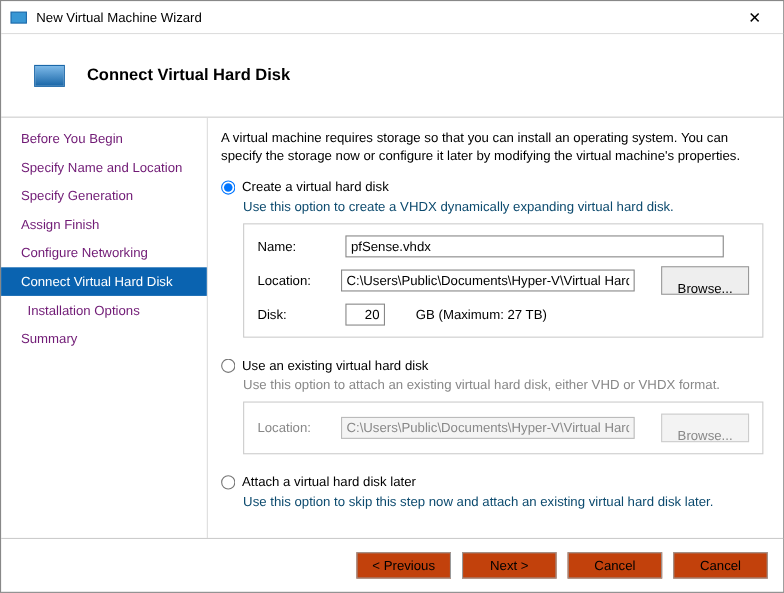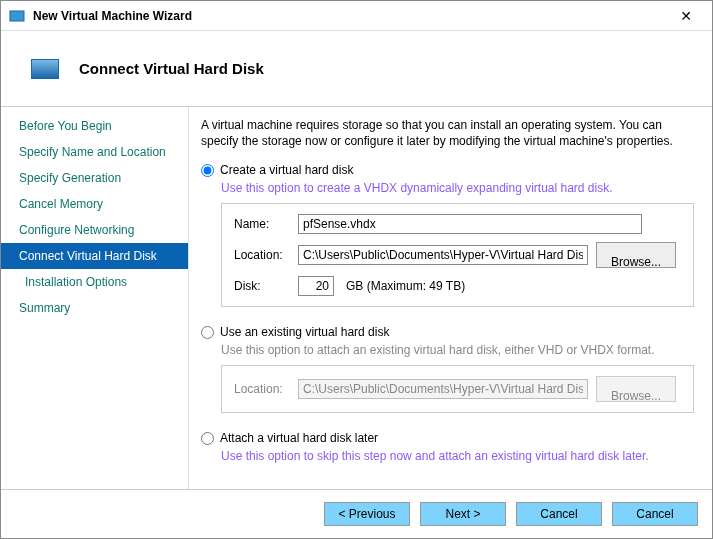--- a/index.html
+++ b/index.html
@@ -27,21 +27,20 @@
   }
   .titlebar .icon {
     width: 16px; height: 16px;
     margin-right: 8px;
     display: inline-flex;
     align-items: center; justify-content: center;
   }
   .titlebar .title {
     flex: 1;
     font-size: 12px;
-    font-weight: bold;
   }
   .titlebar .close {
     width: 40px; height: 28px;
     display: flex; align-items: center; justify-content: center;
     font-size: 14px;
     cursor: default;
   }
   .header {
     height: 76px;
     display: flex;
@@ -66,21 +65,21 @@
     display: flex;
     min-height: 0;
   }
   .sidebar {
     width: 188px;
     border-right: 1px solid #ddd;
     padding-top: 6px;
   }
   .step {
     padding: 6px 8px 6px 18px;
-    color: #0f766e;
+    color: #701a75;
     cursor: default;
   }
   .step.indent { padding-left: 24px; }
   .step.selected {
     background: #0a63b0;
     color: #fff;
   }
   .content {
     flex: 1;
     padding: 10px 18px 10px 12px;
@@ -94,36 +93,36 @@
     margin-bottom: 18px;
   }
   .opt-row {
     display: flex;
     align-items: flex-end;
     gap: 6px;
     margin-bottom: 4px;
   }
   .opt-desc {
     margin-left: 20px;
-    color: #8b5cf6;
+    color: #0c4a6e;
     margin-bottom: 8px;
   }
   .opt.dis .opt-desc, .opt.dis label, .opt.dis input, .opt.dis button.browse {
     color: #888;
   }
   .fieldset {
     margin-left: 20px;
     border: 1px solid #ccc;
     padding: 10px 12px 10px 12px;
   }
   .frow {
     display: flex;
     align-items: center;
     margin-bottom: 8px;
-    gap: 8px;
+    gap: 24px;
   }
   .frow label {
     width: 56px;
     text-align: left;
   }
   input[type=text] {
     font: inherit;
     padding: 2px 4px;
     border: 1px solid #888;
     background: #fff;
@@ -146,21 +145,21 @@
     padding: 12px 14px;
     display: flex;
     justify-content: flex-end;
     gap: 10px;
   }
   .footer button {
     font: inherit;
     width: 86px;
     height: 24px;
     border: 1px solid #999;
-    background: #7dd3fc;
+    background: #c2410c;
     cursor: default;
   }
   input[type=radio] { margin:0; }
 </style>
 </head>
 <body>
 
 <div class="window">
 
   <div class="titlebar">
@@ -177,21 +176,21 @@
     <span class="hicon"></span>
     <h1>Connect Virtual Hard Disk</h1>
   </div>
 
   <div class="body">
 
     <div class="sidebar">
       <div class="step">Before You Begin</div>
       <div class="step">Specify Name and Location</div>
       <div class="step">Specify Generation</div>
-      <div class="step">Cancel Memory</div>
+      <div class="step">Assign Finish</div>
       <div class="step">Configure Networking</div>
       <div class="step selected">Connect Virtual Hard Disk</div>
       <div class="step indent">Installation Options</div>
       <div class="step">Summary</div>
     </div>
 
     <div class="content">
       <div class="intro">A virtual machine requires storage so that you can install an operating system. You can specify the storage now or configure it later by modifying the virtual machine's properties.</div>
 
       <div class="opt">
@@ -206,21 +205,21 @@
             <input type="text" style="width: 344px;" value="pfSense.vhdx">
           </div>
           <div class="frow">
             <label>Location:</label>
             <input type="text" style="width: 290px;" value="C:\Users\Public\Documents\Hyper-V\Virtual Hard Disks\">
             <button class="browse">Browse...</button>
           </div>
           <div class="frow" style="margin-bottom:0">
             <label>Disk:</label>
             <input type="text" class="num" style="width: 36px;" value="20">
-            <span class="size-suffix">GB (Maximum: 49 TB)</span>
+            <span class="size-suffix">GB (Maximum: 27 TB)</span>
           </div>
         </div>
       </div>
 
       <div class="opt dis">
         <div class="opt-row">
           <input type="radio" name="vhdopt" style="">
           <span>Use an existing virtual hard disk</span>
         </div>
         <div class="opt-desc">Use this option to attach an existing virtual hard disk, either VHD or VHDX format.</div>

